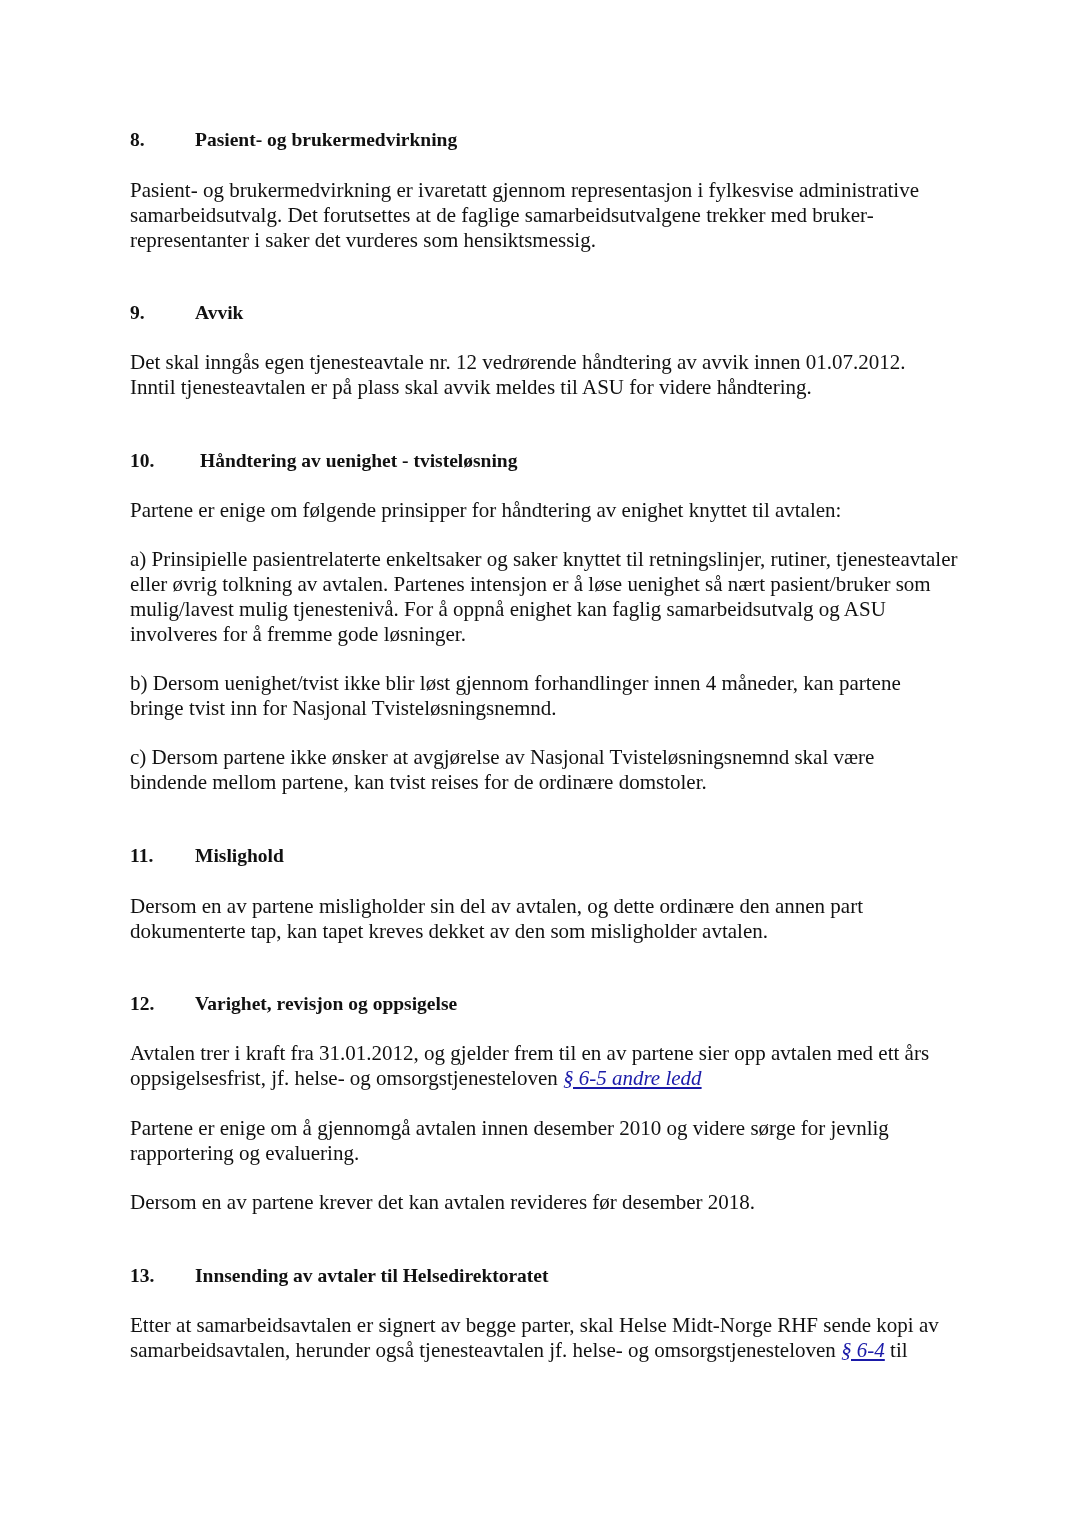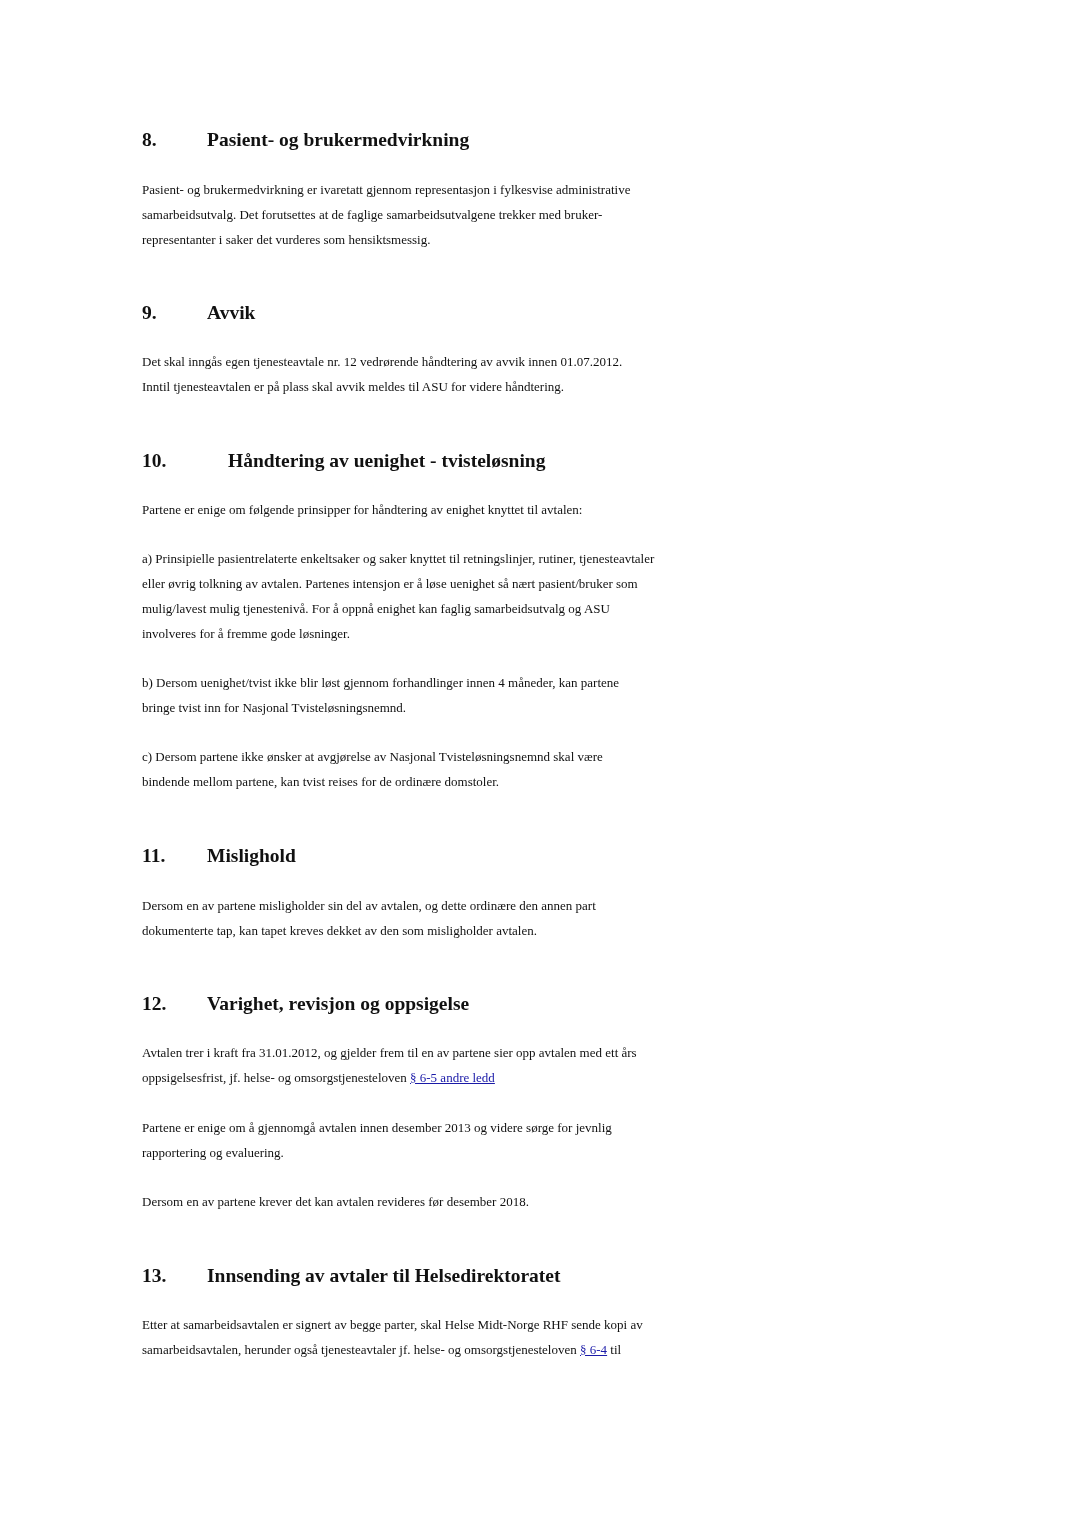--- a/index.html
+++ b/index.html
@@ -2,26 +2,26 @@
 <html><head>
   <meta charset="utf-8">
   <style>
     html, body { margin: 0; padding: 0; background: #ffffff; }
     body {
       width: 1087px; height: 1536px; position: relative; overflow: hidden;
       font-family: "Liberation Serif", "DejaVu Serif", serif;
       color: #111111;
     }
     .page { position: absolute; left: 130px; top: 128px; width: 830px; }
-    .line { position: absolute; left: 12px; white-space: nowrap; font-size: 13px; line-height: 24px; }
+    .line { position: absolute; left: 0; white-space: nowrap; font-size: 21px; line-height: 24px; }
     .heading { font-weight: bold; font-size: 19.5px; }
     .num { position: absolute; left: 0; }
     .htitle { position: absolute; left: 65px; }
-    .htitle.wide { left: 70px; margin-left: 16px; }
-    a.link { color: #1a1aa8; text-decoration: underline; }
+    .htitle.wide { left: 70px; }
+    a.link { color: #1a1aa8; text-decoration: underline; font-style: italic; }
   </style>
 </head>
 <body>
 
 <div class="page">
 
   <div class="line heading" style="top:0px">
     <span class="num">8.</span>
     <span class="htitle">Pasient- og brukermedvirkning</span>
   </div>
@@ -61,26 +61,26 @@
   <div class="line" style="top:791px">dokumenterte tap, kan tapet kreves dekket av den som misligholder avtalen.</div>
 
   <div class="line heading" style="top:864px">
     <span class="num">12.</span>
     <span class="htitle">Varighet, revisjon og oppsigelse</span>
   </div>
   <div class="line" style="top:913px">Avtalen trer i kraft fra 31.01.2012, og gjelder frem til en av partene sier opp avtalen med ett års</div>
   <div class="line" style="top:938px">
     <span>oppsigelsesfrist, jf. helse- og omsorgstjenesteloven </span><a class="link" href="#">§ 6-5 andre ledd</a><span></span>
   </div>
-  <div class="line" style="top:988px">Partene er enige om å gjennomgå avtalen innen desember 2013 og videre sørge for jevnlig</div>
+  <div class="line" style="top:988px">Partene er enige om å gjennomgå avtalen innen desember 2010 og videre sørge for jevnlig</div>
   <div class="line" style="top:1013px">rapportering og evaluering.</div>
   <div class="line" style="top:1062px">Dersom en av partene krever det kan avtalen revideres før desember 2018.</div>
 
   <div class="line heading" style="top:1136px">
     <span class="num">13.</span>
     <span class="htitle">Innsending av avtaler til Helsedirektoratet</span>
   </div>
   <div class="line" style="top:1185px">Etter at samarbeidsavtalen er signert av begge parter, skal Helse Midt-Norge RHF sende kopi av</div>
   <div class="line" style="top:1210px">
-    <span>samarbeidsavtalen, herunder også tjenesteavtaler jf. helse- og omsorgstjenesteloven </span><a class="link" href="#">§ 6-4</a><span> til</span>
+    <span>samarbeidsavtalen, herunder også tjenesteavtalen jf. helse- og omsorgstjenesteloven </span><a class="link" href="#">§ 6-4</a><span> til</span>
   </div>
 
 </div>
 
 </body></html>

